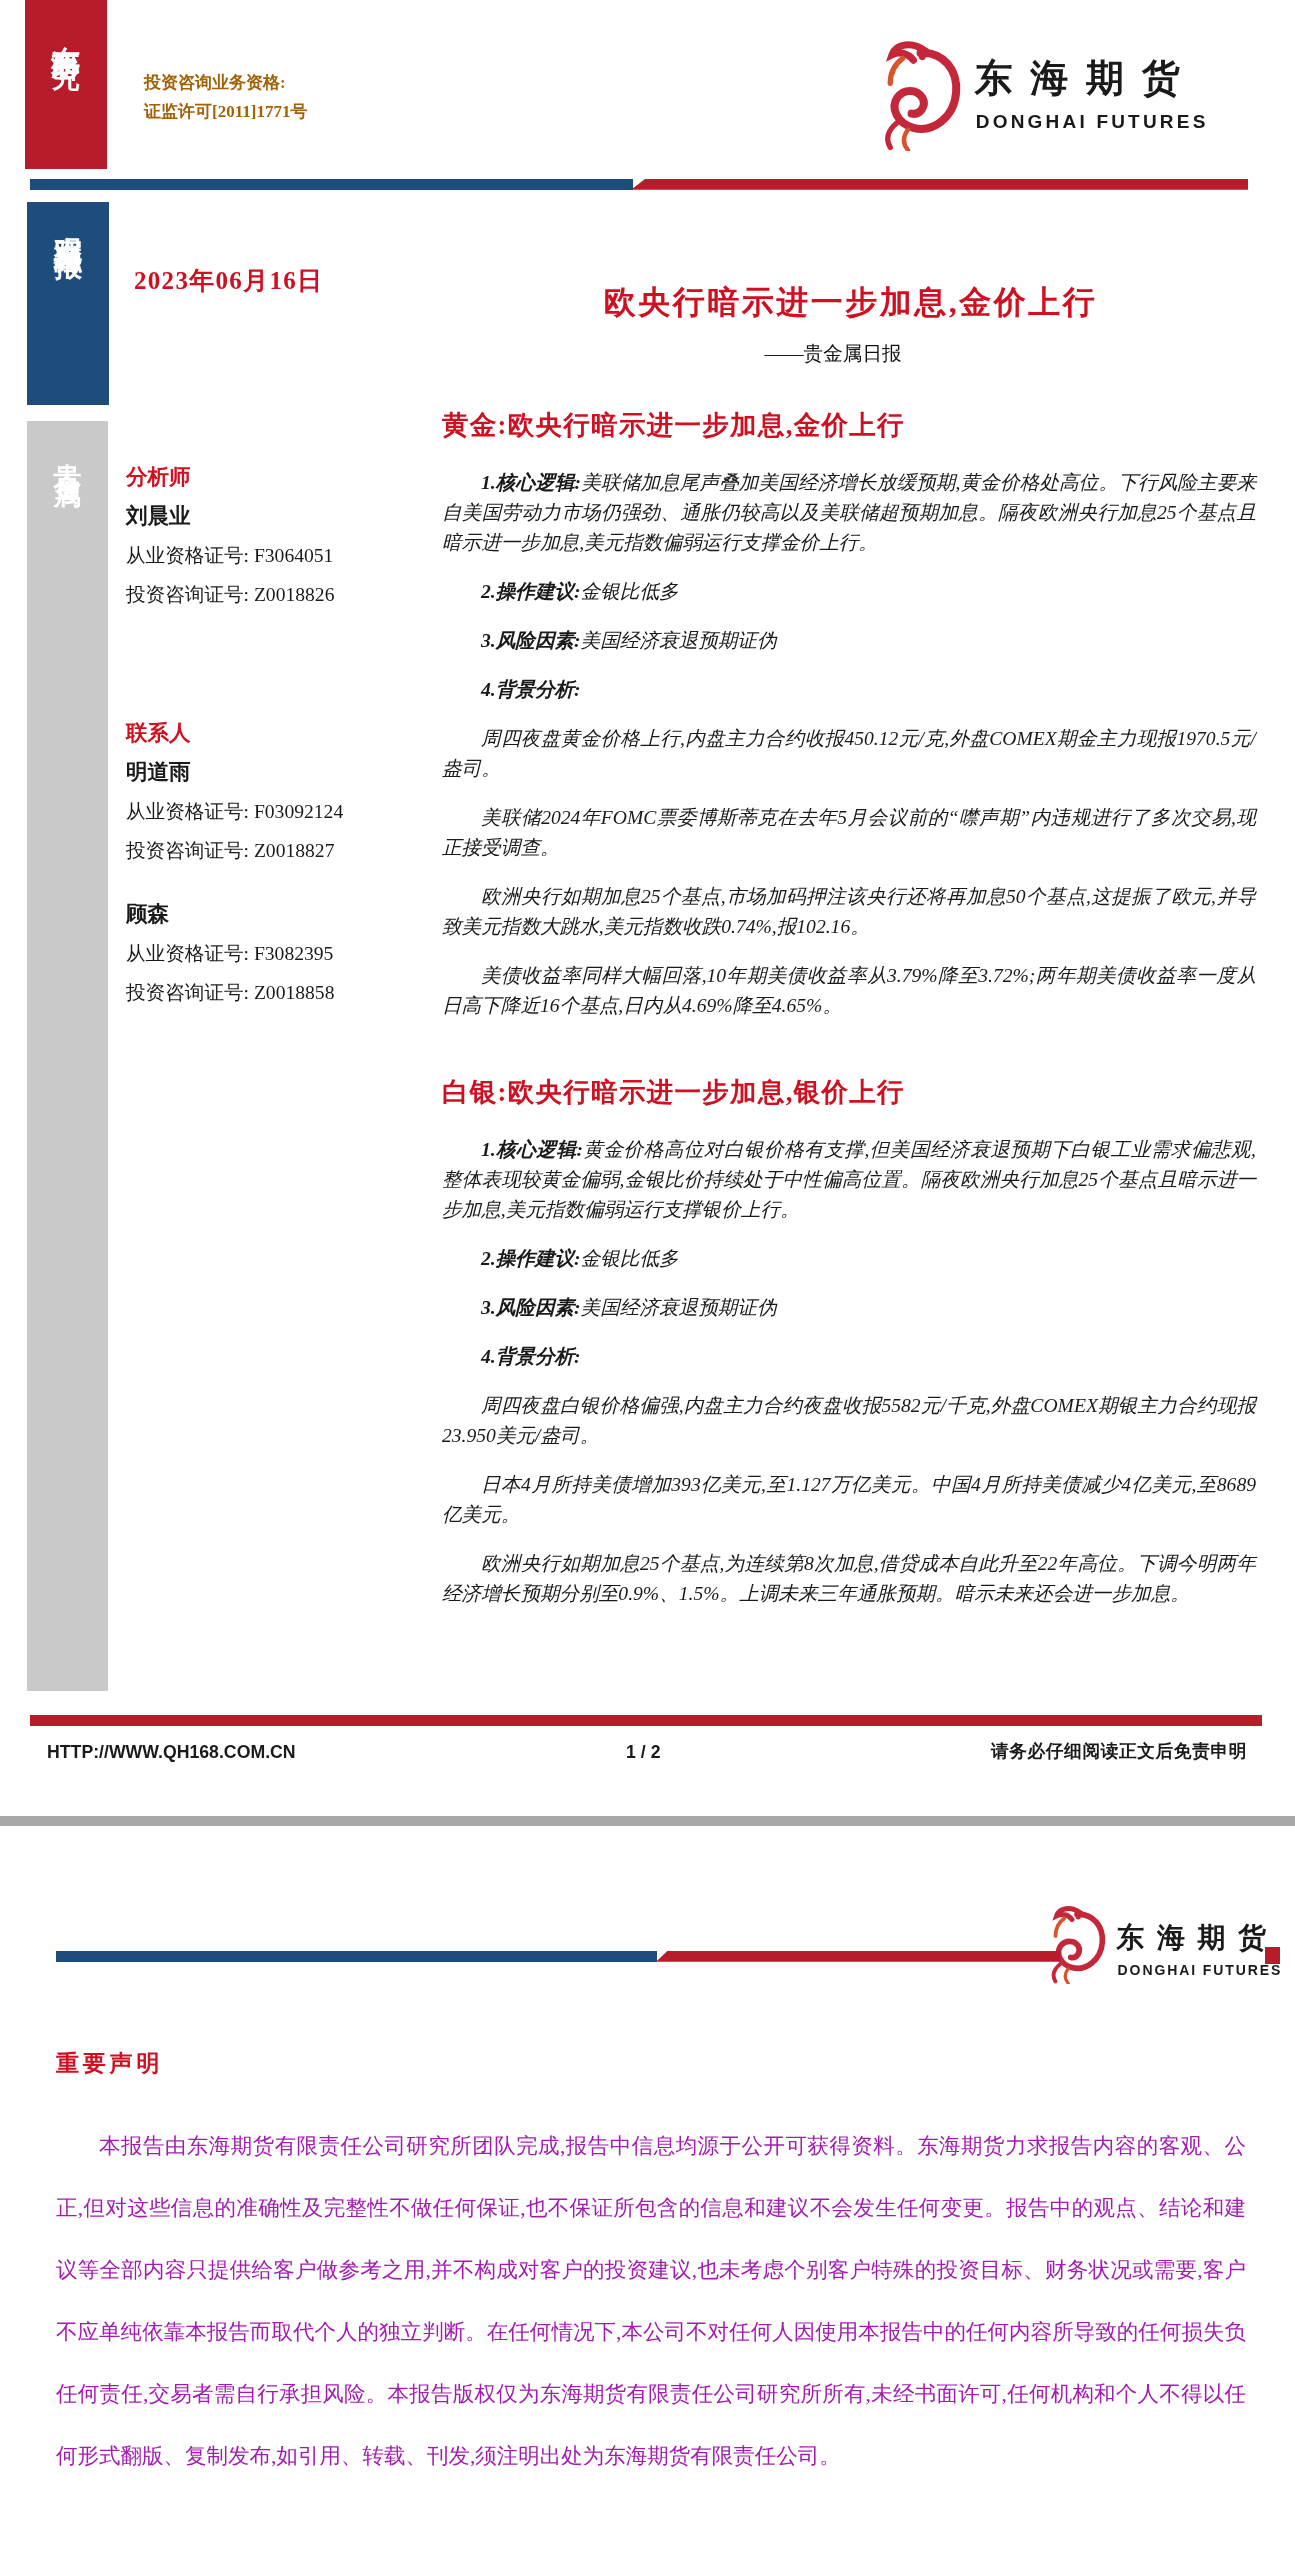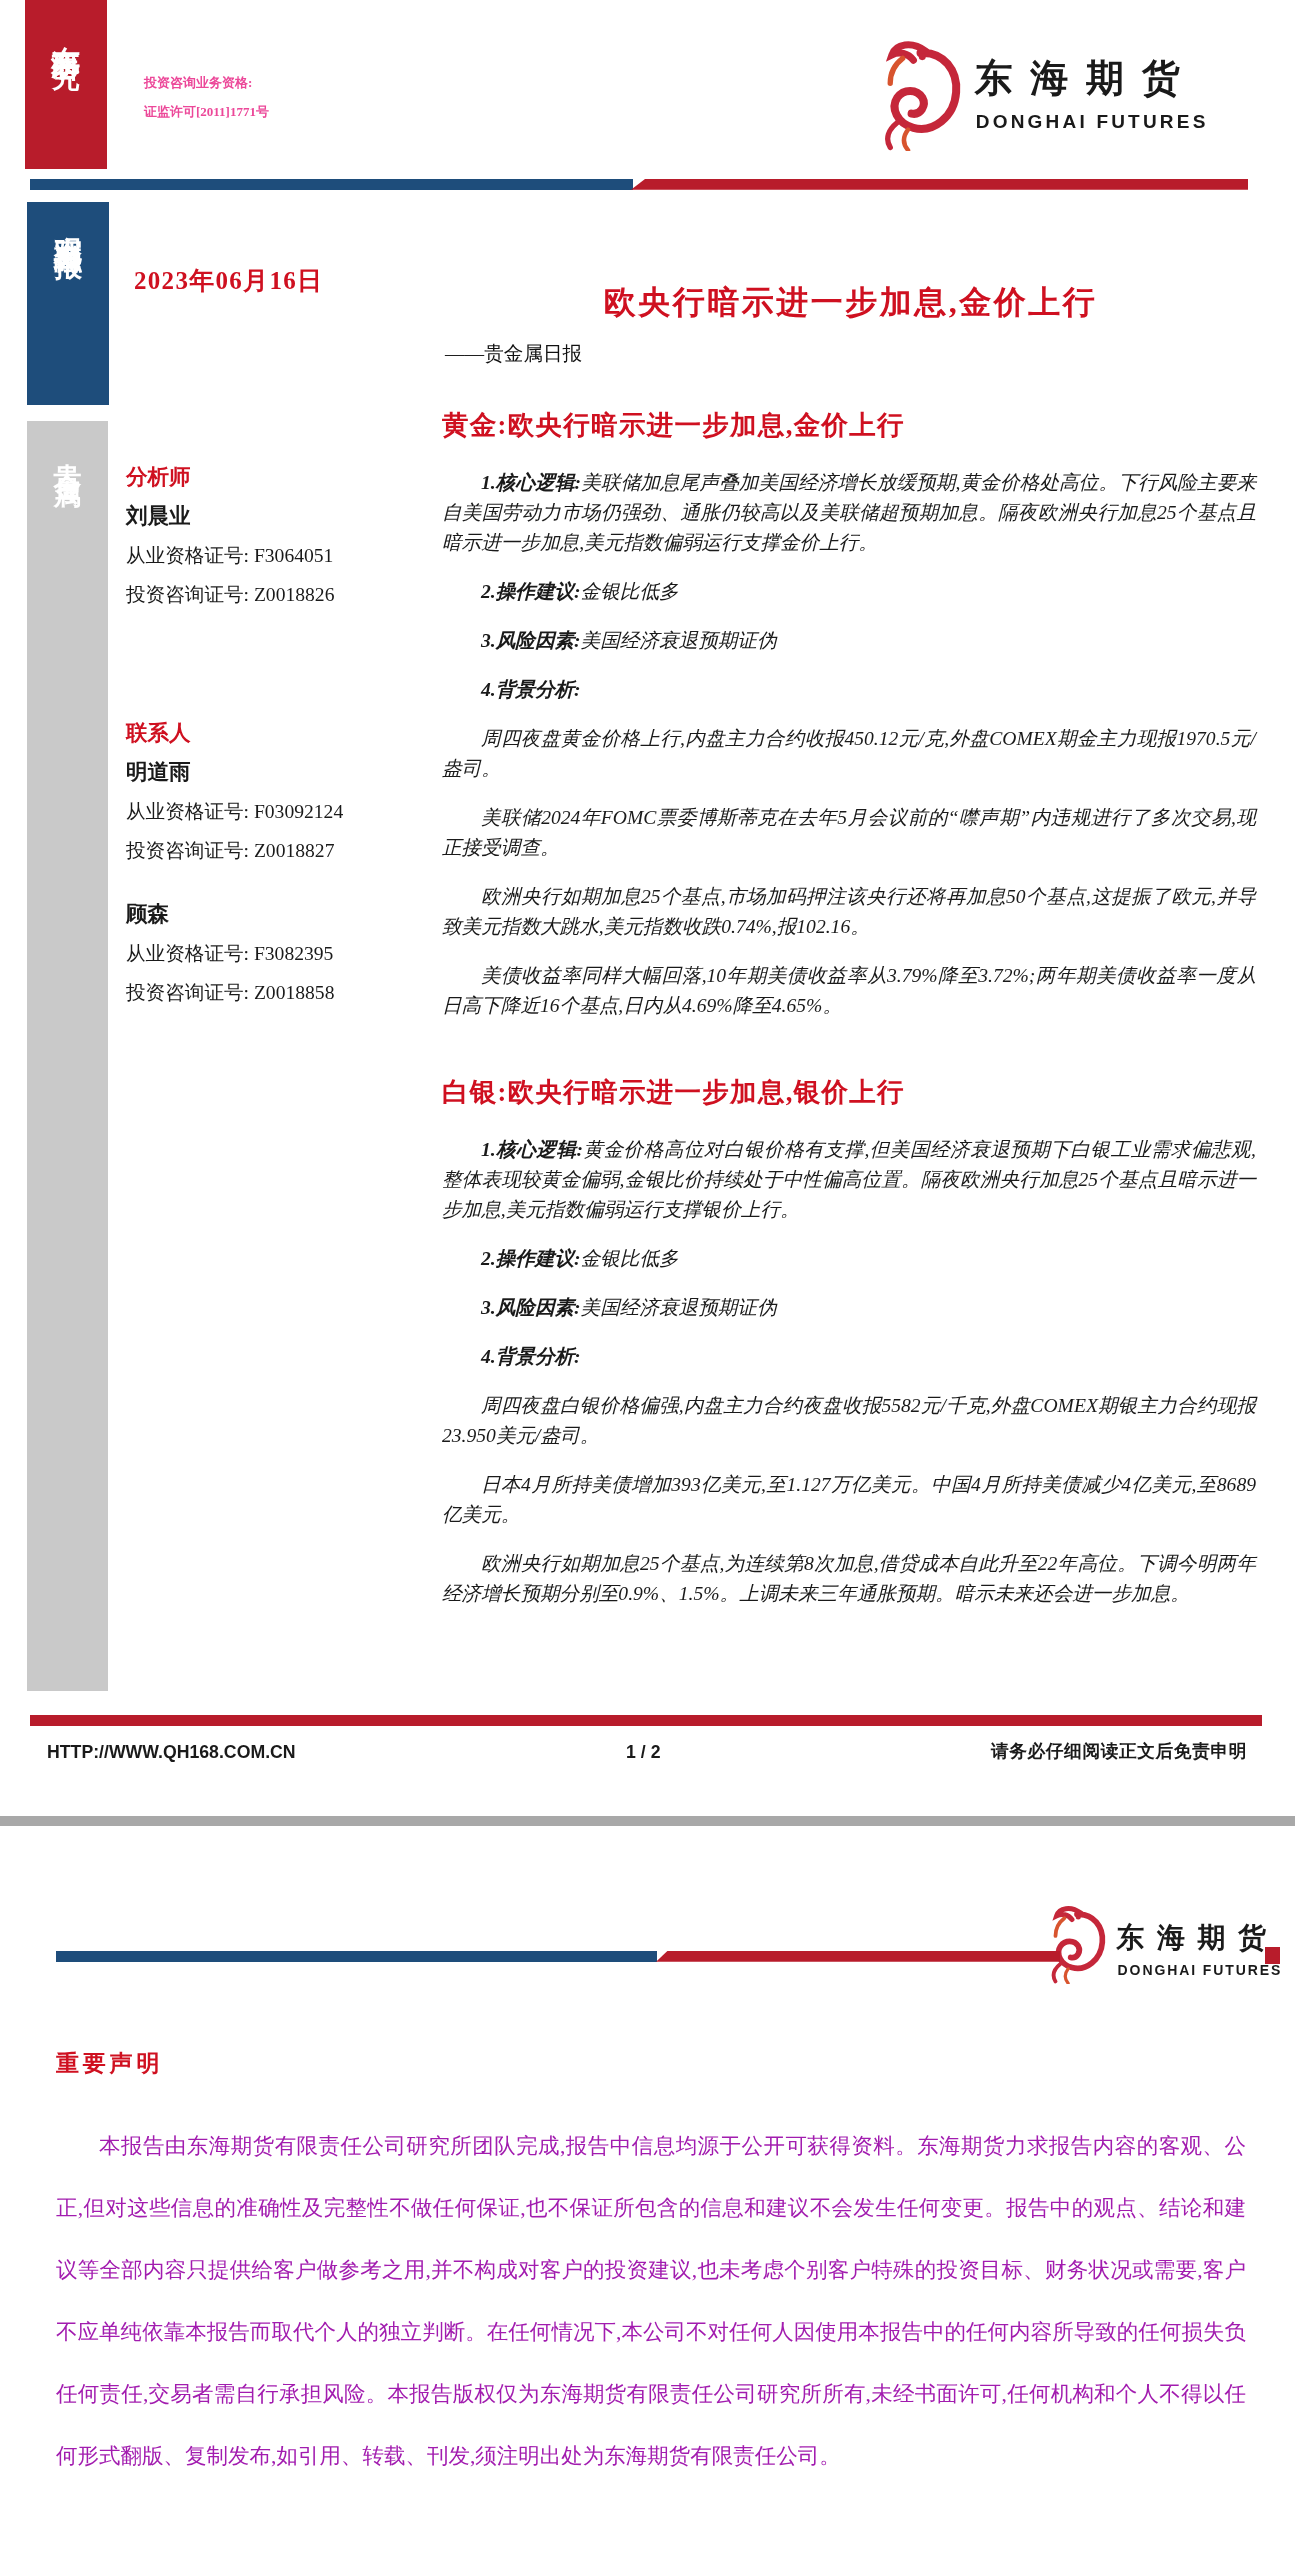--- a/index.html
+++ b/index.html
@@ -5,21 +5,21 @@
   html,body{margin:0;padding:0;background:#fff;}
   .canvas{position:relative;width:1296px;height:2576px;background:#ffffff;overflow:hidden;
           font-family:"Liberation Serif","DejaVu Serif",serif;color:#1a1a1a;}
   .abs{position:absolute;}
 
   
   .banner-red{left:25px;top:0;width:82px;height:169px;background:#b81c2b;
               display:flex;justify-content:center;padding-top:21.5px;box-sizing:border-box;}
   .banner-red span{writing-mode:vertical-lr;text-orientation:upright;color:#ffffff;
                    font-size:29px;letter-spacing:5px;font-weight:600;}
-  .license{left:144px;top:68px;color:#ec4899;font-weight:bold;font-size:13px;line-height:29px;}
+  .license{left:144px;top:68px;color:#a16207;font-weight:bold;font-size:17px;line-height:29px;}
 
   .logo{display:flex;align-items:flex-start;}
   .logo-text{display:flex;flex-direction:column;}
   .logo1{left:874px;top:37px;}
   .logo1 .dragon{width:93px;height:114px;}
   .logo1 .cn{font-size:38px;font-weight:bold;letter-spacing:17.7px;margin:16.4px 0 0 7.6px;white-space:nowrap;}
   .logo1 .en{font-family:"Liberation Sans","DejaVu Sans",sans-serif;font-weight:bold;
              font-size:19px;letter-spacing:3.2px;margin:6.3px 0 0 8.8px;white-space:nowrap;}
   .logo2{left:1044px;top:1903px;}
   .logo2 .dragon{width:66px;height:81px;}
@@ -38,21 +38,21 @@
                   font-size:28px;letter-spacing:3.2px;font-weight:600;}
   .side-gray{left:26.5px;top:421px;width:81px;height:1270px;background:#c9c9c9;
              display:flex;justify-content:center;padding-top:20px;box-sizing:border-box;}
   .side-gray span{writing-mode:vertical-lr;text-orientation:upright;color:#fff;
                   font-size:28px;letter-spacing:8.8px;font-weight:600;}
 
   
   .date{left:114px;top:264px;color:#cf1020;font-weight:bold;font-size:25px;letter-spacing:1.3px;margin-left:20px;}
   .doc-title{left:445px;top:281px;width:811px;text-align:center;color:#cf1020;
              font-weight:bold;font-size:32px;letter-spacing:2.5px;}
-  .doc-subtitle{left:445px;top:340px;width:776px;text-align:left;font-size:19.6px;color:#111;}
+  .doc-subtitle{left:445px;top:340px;width:776px;text-align:center;font-size:19.6px;color:#111;}
 
   
   .analysts{left:126px;top:458px;width:302px;font-size:19.6px;line-height:39px;}
   .analysts .sec{color:#cf1020;font-weight:bold;font-size:21.5px;}
   .analysts .name{font-weight:bold;font-size:21.5px;}
   .gap1{height:100px;} .gap2{height:25px;}
 
   
   .main{left:442px;top:411px;width:814px;}
   .main h2{font-size:26.5px;line-height:29px;color:#cf1020;font-weight:bold;

